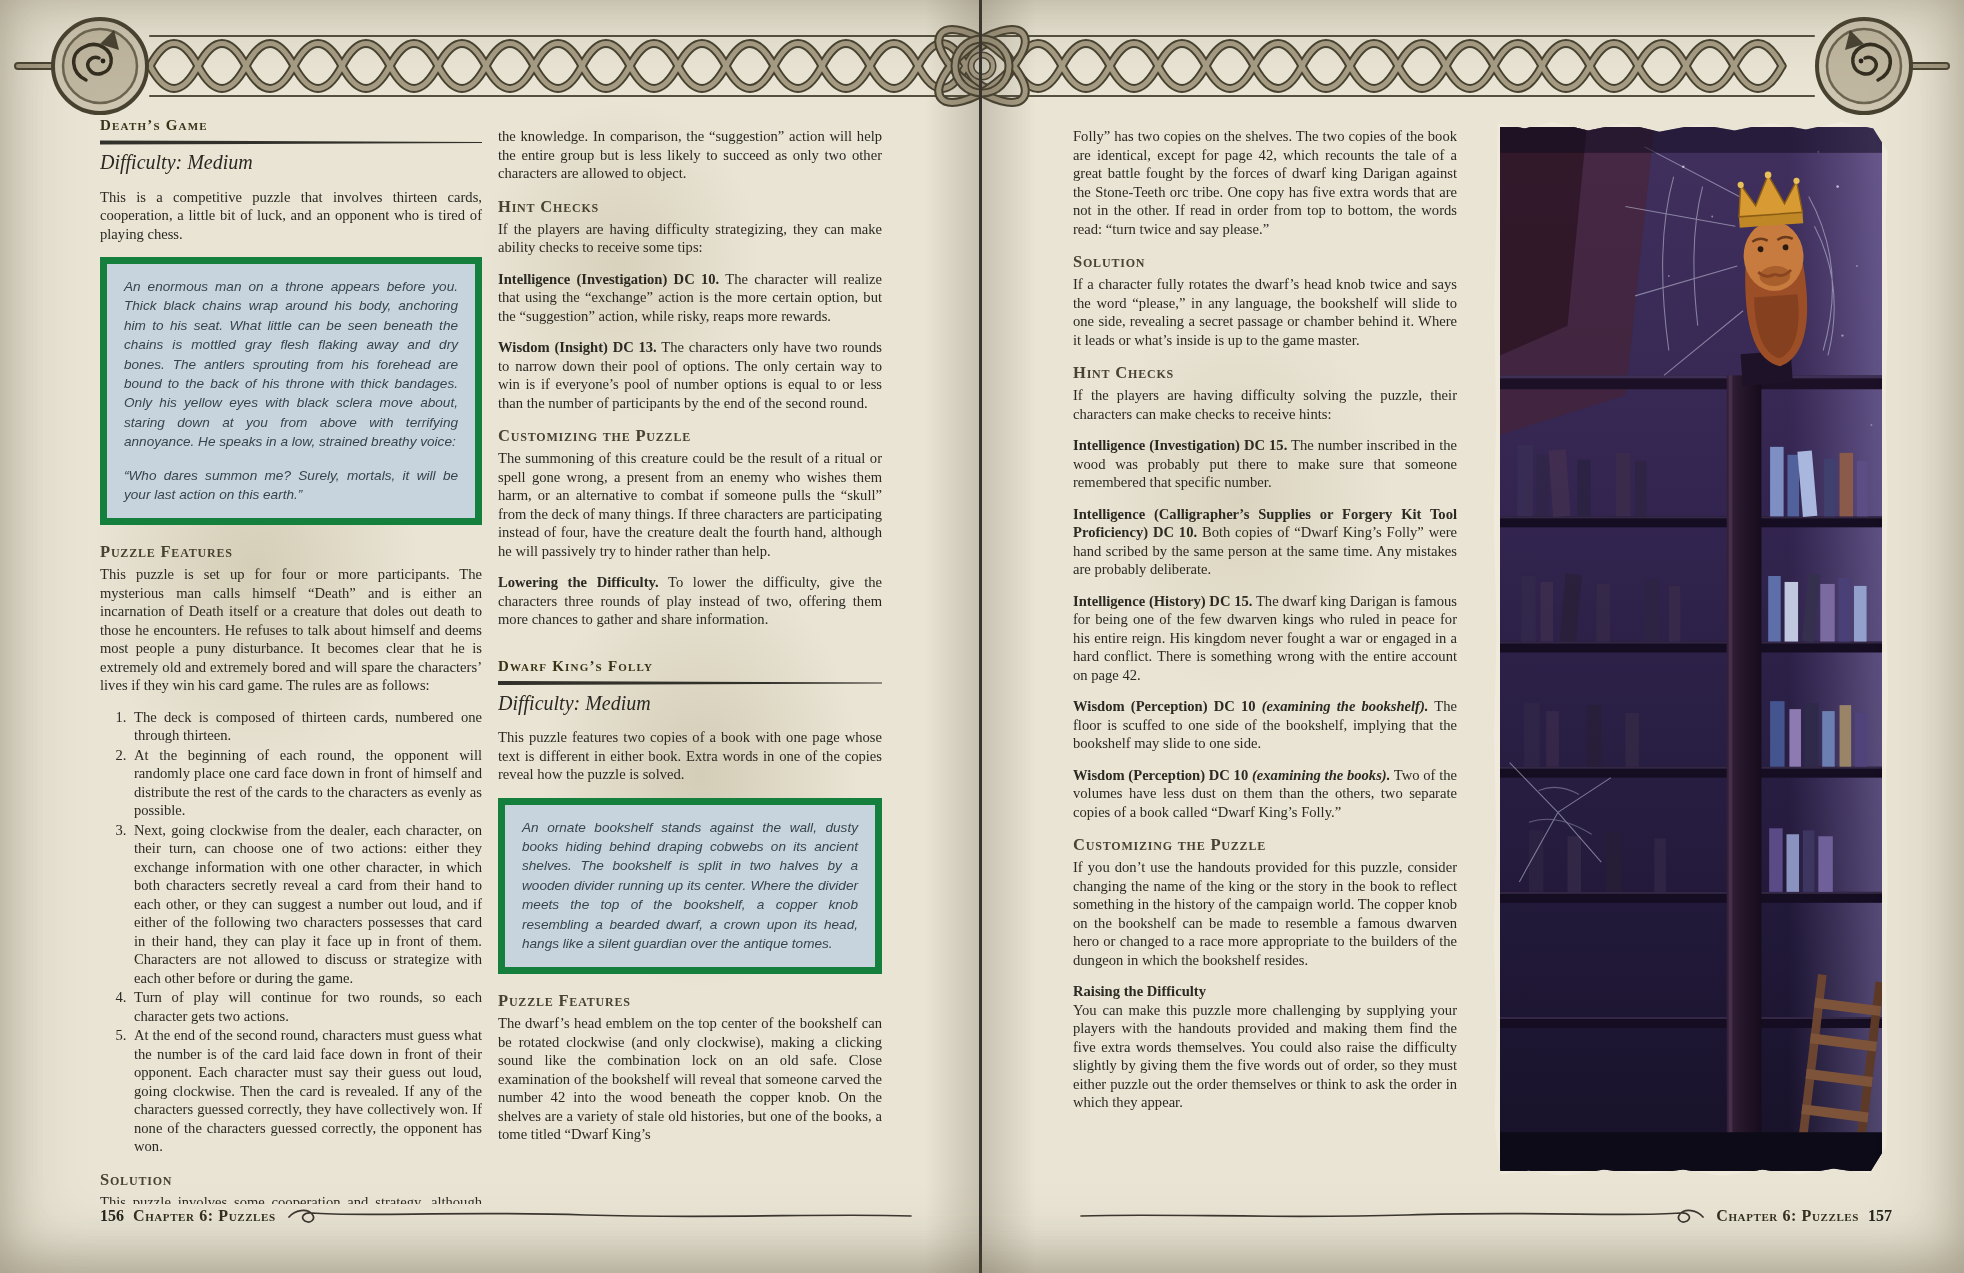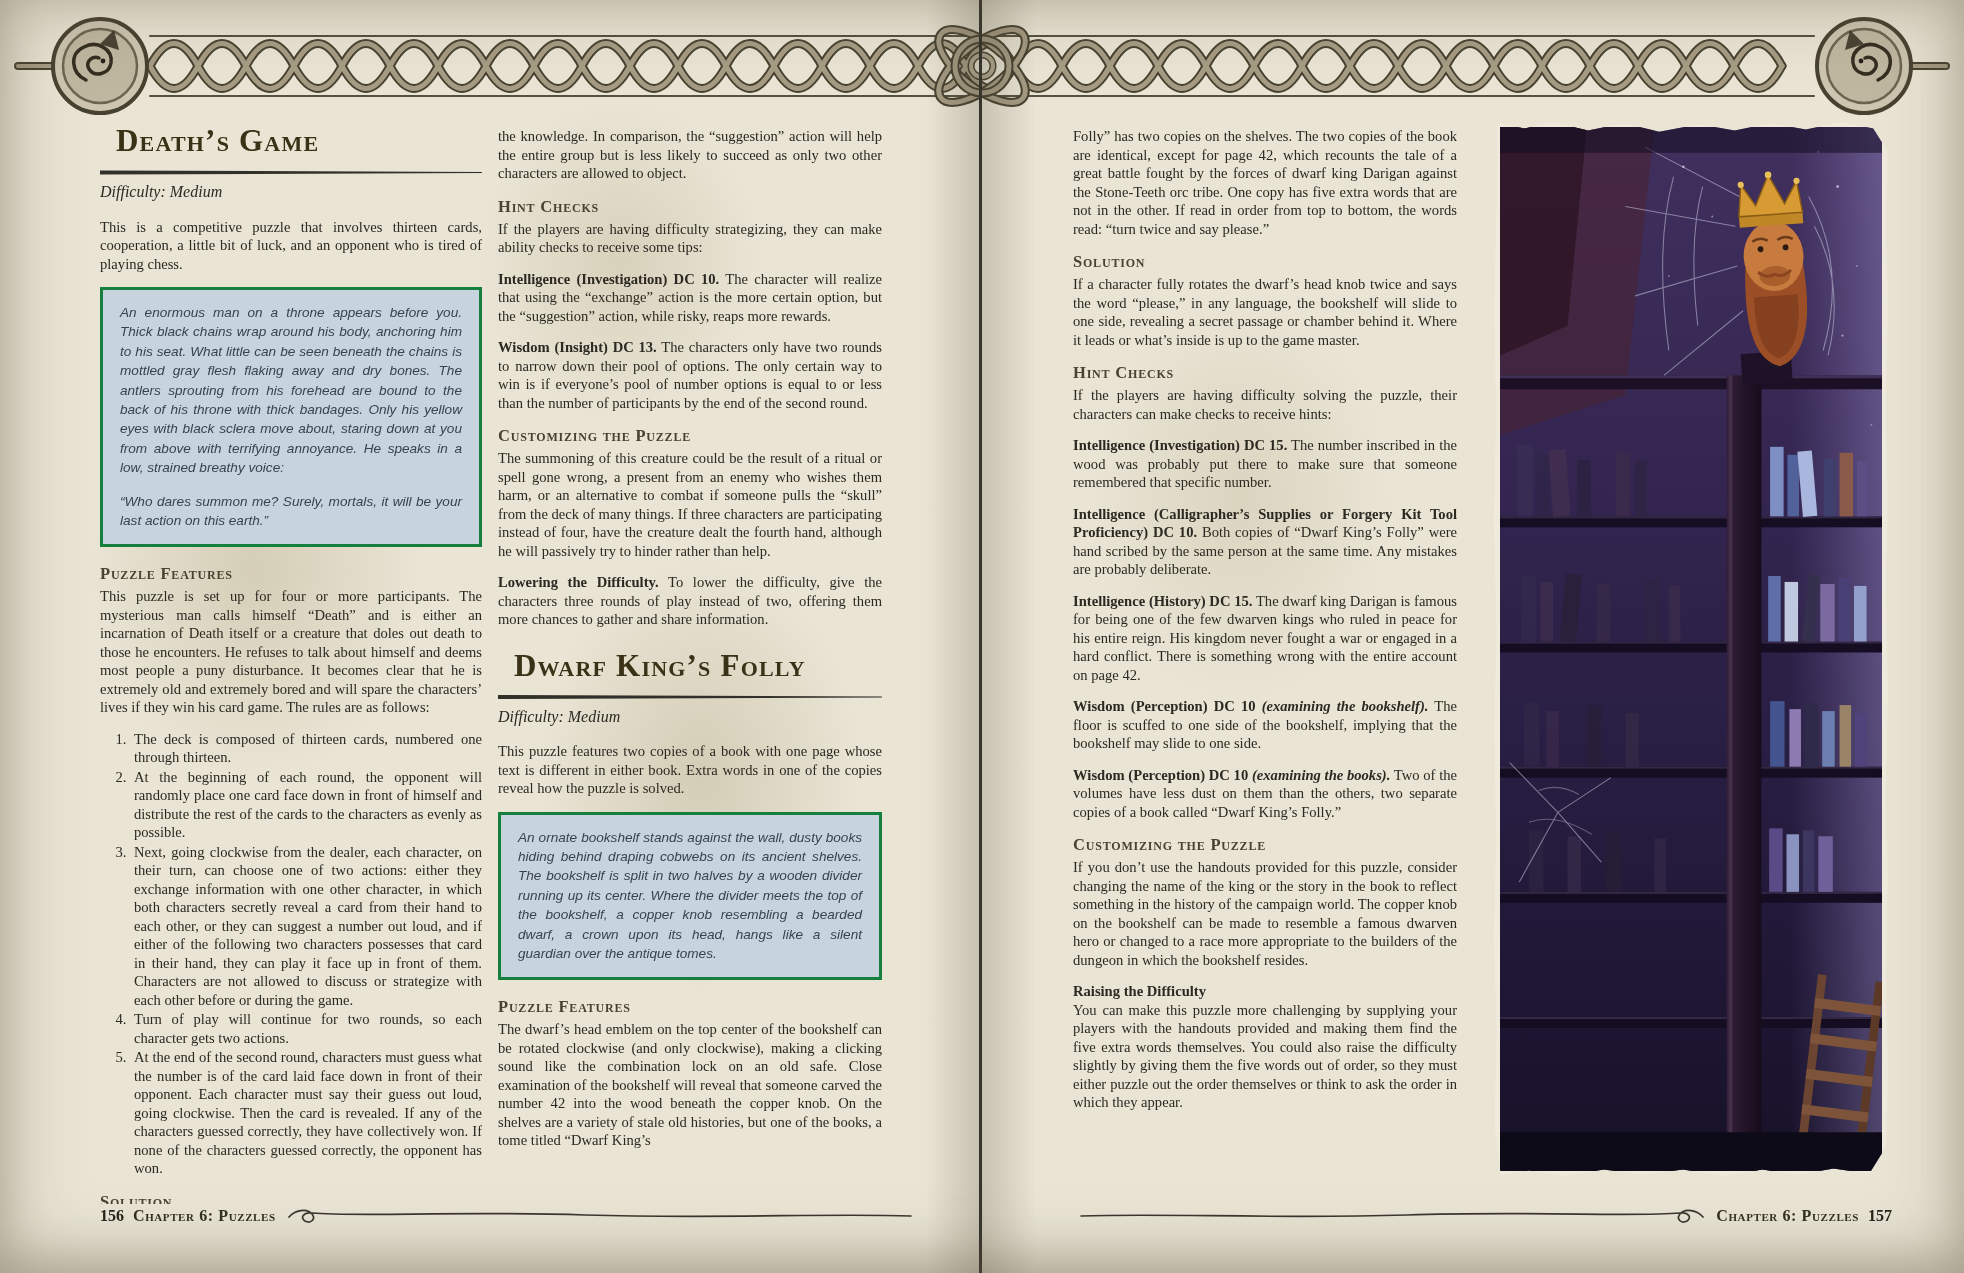--- a/index.html
+++ b/index.html
@@ -16,28 +16,28 @@
   .spine-shade-r{position:absolute;left:982px;top:0;width:54px;height:1273px;
     background:linear-gradient(270deg,rgba(84,74,56,0),rgba(84,74,56,.22));}
 
   
   .col{position:absolute;width:382px;font-size:14.6px;line-height:18.5px;text-align:justify;}
   .col p{margin:0 0 13px 0;}
   .col1{left:100px;top:112px;height:1092px;overflow:hidden;}
   .col2{left:498px;top:127px;width:384px;height:1068px;overflow:hidden;}
   .col3{left:1073px;top:127px;width:384px;height:1060px;overflow:hidden;}
 
-  .section-title{font-size:31px;font-variant:small-caps;font-weight:600;letter-spacing:1.2px;
-    color:#3a3216;margin:16px;line-height:26px;}
+  .section-title{font-size:15px;font-variant:small-caps;font-weight:600;letter-spacing:1.2px;
+    color:#3a3216;margin:0;line-height:26px;}
   .title-rule{height:5px;margin:2px 0 8px 0;background:#32302a;
     clip-path:polygon(0 8%,100% 38%,100% 62%,0 92%);}
-  .difficulty{font-style:italic;font-size:16px;margin:0 0 16px 0 !important;color:#2b2922;}
+  .difficulty{font-style:italic;font-size:20px;margin:0 0 16px 0 !important;color:#2b2922;}
   .subhead{font-variant:small-caps;font-weight:600;font-size:16.5px;letter-spacing:.8px;
     color:#474330;margin:14px 0 3px 0;line-height:20px;}
-  .readaloud{background:#c7d4dd;border:3px solid #15803d;padding:13px 17px 12px 17px;
+  .readaloud{background:#c7d4dd;border:7px solid #15803d;padding:13px 17px 12px 17px;
     margin:14px 0 17px 0;font-family:"Liberation Sans",sans-serif;font-style:italic;
     font-size:13.6px;line-height:19.4px;color:#38434e;text-align:justify;}
   .readaloud p{margin:0 0 14px 0;}
   .readaloud p:last-child{margin-bottom:2px;}
   ol.rules{margin:13px 0 13px 0;padding:0 0 0 30px;}
   ol.rules li{margin:0 0 1px 0;padding-left:4px;text-align:justify;}
   .lead{font-weight:bold;}
   .lead-ital{font-weight:bold;font-style:italic;}
   .section-gap{margin-top:24px;}
   .bold-line{font-weight:bold;}

